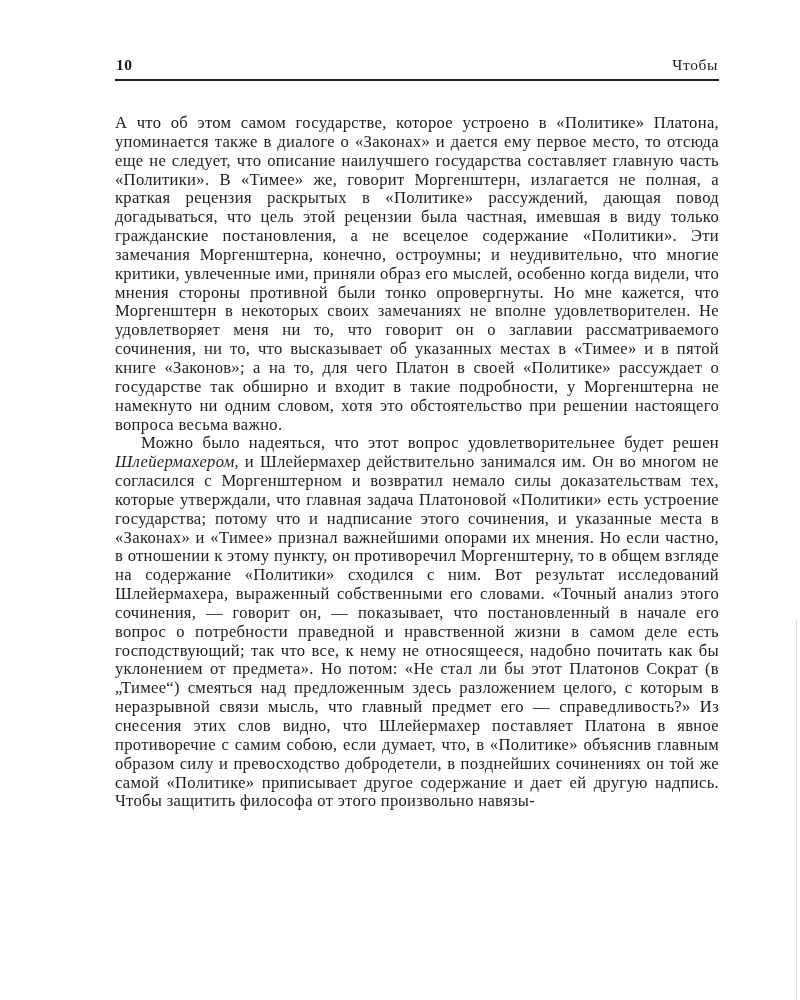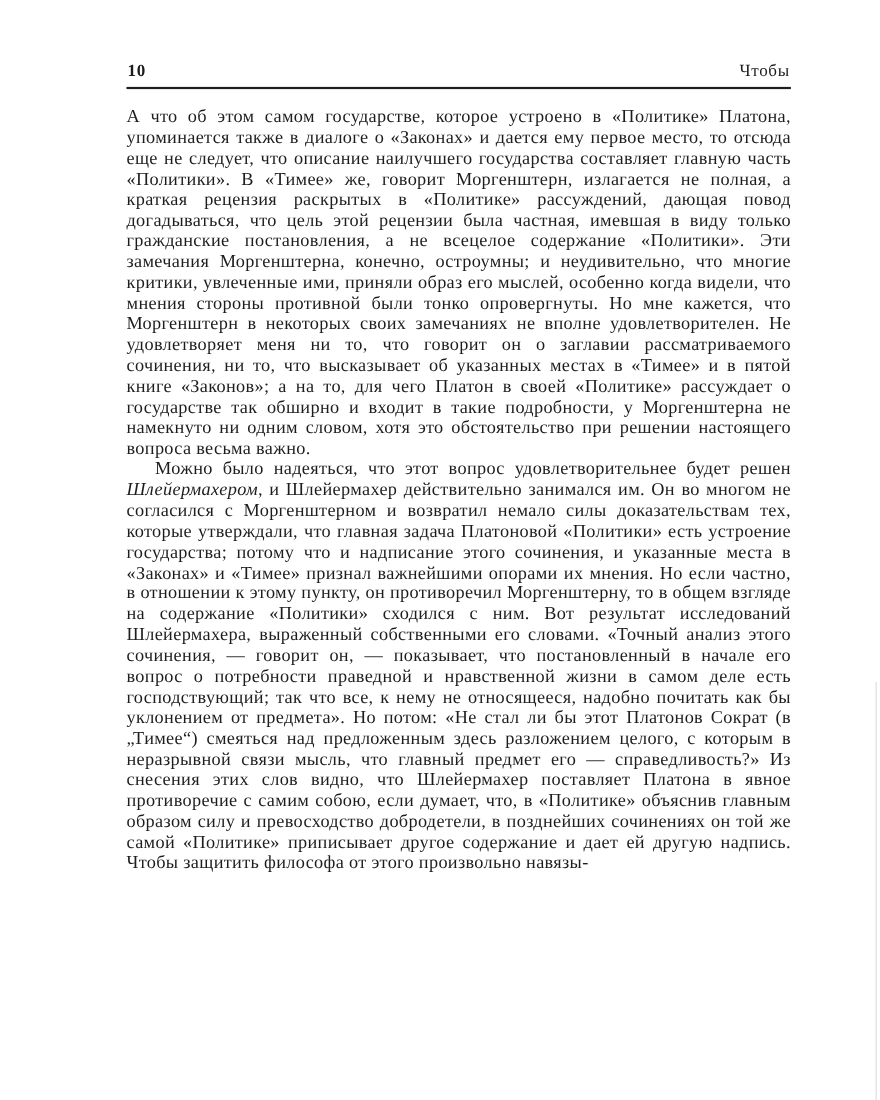--- a/index.html
+++ b/index.html
@@ -33,21 +33,21 @@
     letter-spacing: 0.5px;
   }
   .runtitle {
     letter-spacing: 0.6px;
   }
   .rule {
     height: 2px;
     background: #1f1f1f;
   }
   .textbody {
-    margin-top: 16px;
+    margin-top: 33px;
     font-size: 16.6px;
     line-height: 18.85px;
     color: #1d1d1d;
     text-align: justify;
     letter-spacing: 0.3px;
     font-family: Liberation Serif, serif;
   }
   .para {
     margin: 0;
     padding: 0;

